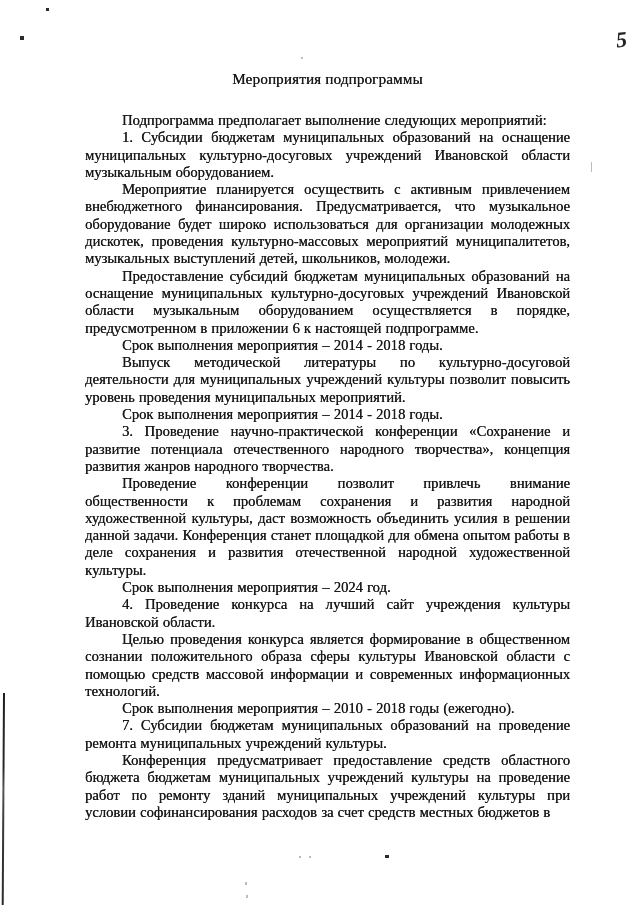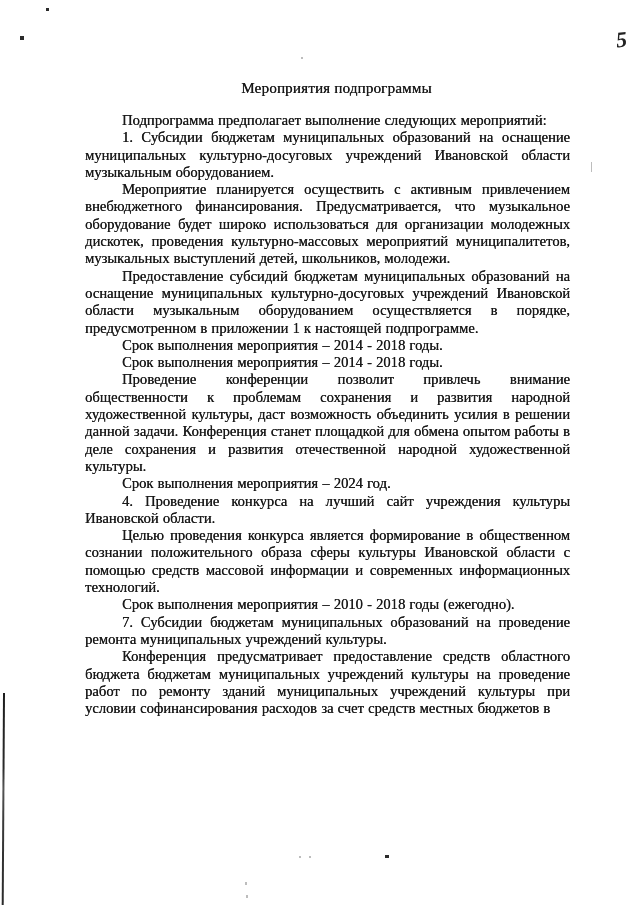--- a/index.html
+++ b/index.html
@@ -25,21 +25,21 @@
     font-weight: bold;
     font-size: 22px;
     color: #222222;
     transform: rotate(-6deg);
   }
   .doc-title {
     position: absolute;
     top: 71px;
     left: 85px;
     width: 485px;
-    margin: 9px;
+    margin: 0;
     text-align: center;
     font-size: 15px;
     font-weight: normal;
     letter-spacing: 0.2px;
     text-shadow: 0.25px 0 0 currentColor;
   }
   .doc-body {
     position: absolute;
     top: 112px;
     left: 85px;
@@ -83,23 +83,25 @@
 <div class="page">
 
   <div class="page-number">5</div>
 
   <h1 class="doc-title">Мероприятия подпрограммы</h1>
 
   <div class="doc-body">
     <p>Подпрограмма предполагает выполнение следующих мероприятий:</p>
     <p>1. Субсидии бюджетам муниципальных образований на оснащение муниципальных культурно-досуговых учреждений Ивановской области музыкальным оборудованием.</p>
     <p>Мероприятие планируется осуществить с активным привлечением внебюджетного финансирования. Предусматривается, что музыкальное оборудование будет широко использоваться для организации молодежных дискотек, проведения культурно-массовых мероприятий муниципалитетов, музыкальных выступлений детей, школьников, молодежи.</p>
-    <p>Предоставление субсидий бюджетам муниципальных образований на оснащение муниципальных культурно-досуговых учреждений Ивановской области музыкальным оборудованием осуществляется в порядке, предусмотренном в приложении 1 к настоящей подпрограмме.</p>
+    <p>Предоставление субсидий бюджетам муниципальных образований на оснащение муниципальных культурно-досуговых учреждений Ивановской области музыкальным оборудованием осуществляется в порядке, предусмотренном в приложении 6 к настоящей подпрограмме.</p>
     <p>Срок выполнения мероприятия – 2014 - 2018 годы.</p>
+    <p>Выпуск методической литературы по культурно-досуговой деятельности для муниципальных учреждений культуры позволит повысить уровень проведения муниципальных мероприятий.</p>
     <p>Срок выполнения мероприятия – 2014 - 2018 годы.</p>
+    <p>3. Проведение научно-практической конференции «Сохранение и развитие потенциала отечественного народного творчества», концепция развития жанров народного творчества.</p>
     <p>Проведение конференции позволит привлечь внимание общественности к проблемам сохранения и развития народной художественной культуры, даст возможность объединить усилия в решении данной задачи. Конференция станет площадкой для обмена опытом работы в деле сохранения и развития отечественной народной художественной культуры.</p>
     <p>Срок выполнения мероприятия – 2024 год.</p>
     <p>4. Проведение конкурса на лучший сайт учреждения культуры Ивановской области.</p>
     <p>Целью проведения конкурса является формирование в общественном сознании положительного образа сферы культуры Ивановской области с помощью средств массовой информации и современных информационных технологий.</p>
     <p>Срок выполнения мероприятия – 2010 - 2018 годы (ежегодно).</p>
     <p>7. Субсидии бюджетам муниципальных образований на проведение ремонта муниципальных учреждений культуры.</p>
     <p>Конференция предусматривает предоставление средств областного бюджета бюджетам муниципальных учреждений культуры на проведение работ по ремонту зданий муниципальных учреждений культуры при условии софинансирования расходов за счет средств местных бюджетов в</p>
   </div>
 
   <div class="vline-artifact"></div>

